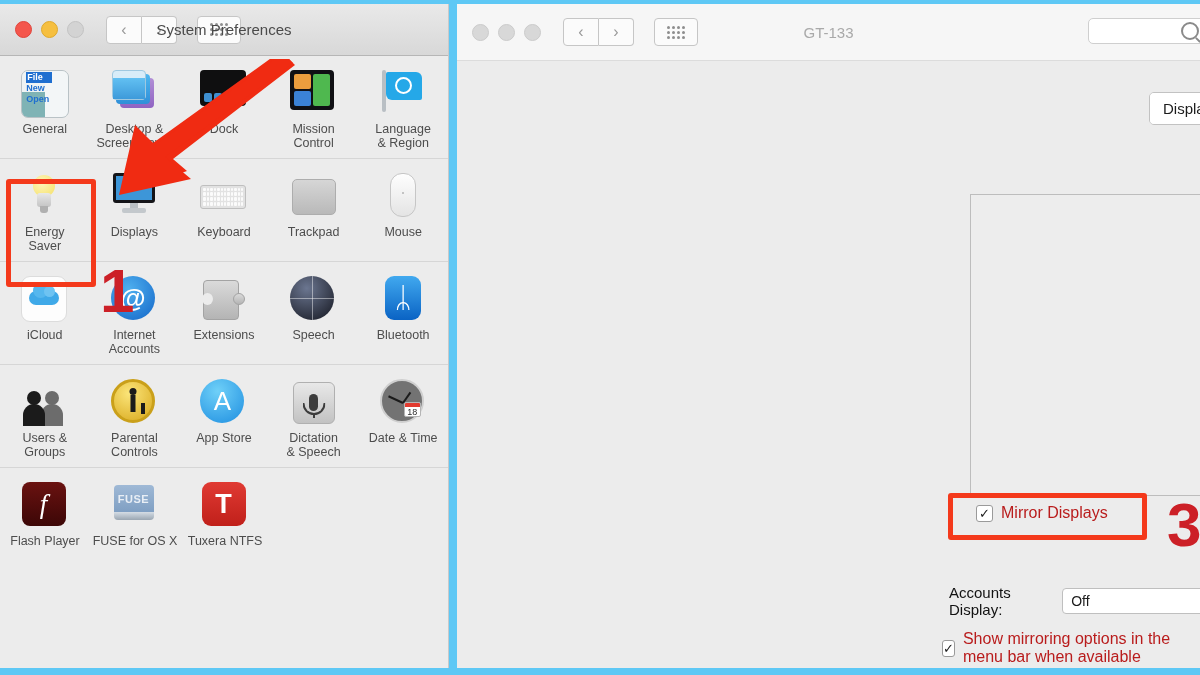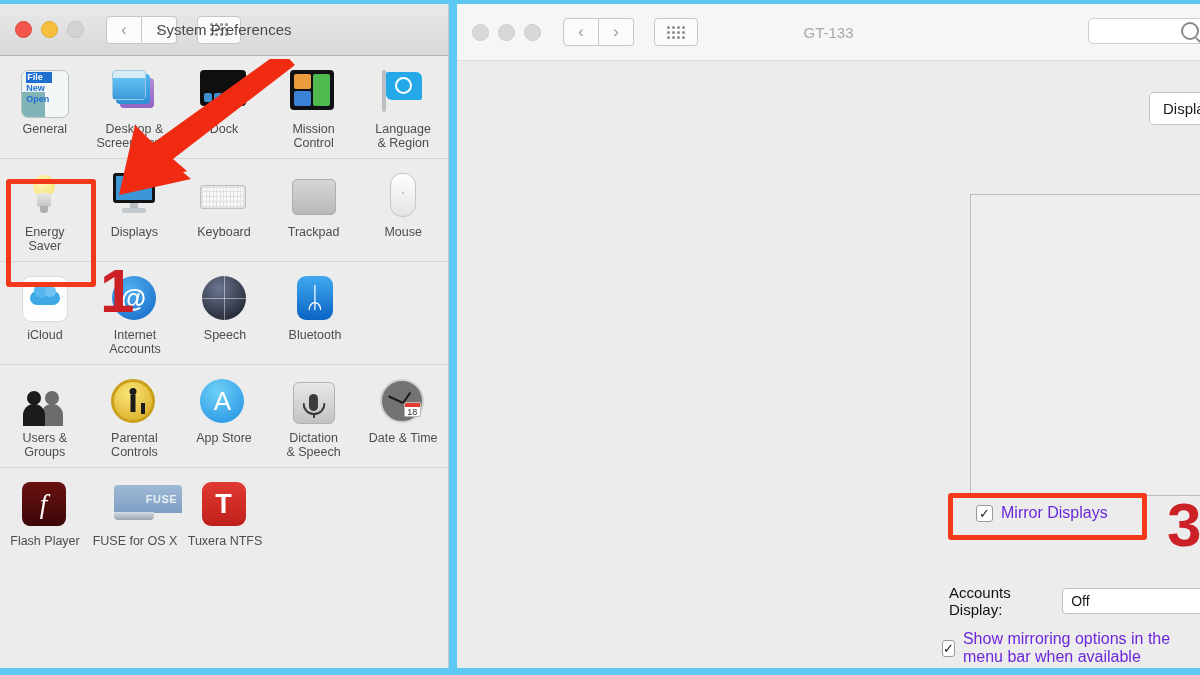--- a/index.html
+++ b/index.html
@@ -105,21 +105,21 @@
   }
 
   .mirror-row{
     position:absolute;left:519px;top:500px;display:flex;align-items:center;gap:8px;
   }
   .cbx{
     width:17px;height:17px;background:#fff;border:1px solid #9a9a9a;border-radius:3px;
     display:flex;align-items:center;justify-content:center;
     font-size:13px;color:#1b1b1b;line-height:1;box-sizing:border-box;
   }
-  .cbl{font-size:16px;color:#6d28d9;}
+  .cbl{font-size:16px;color:#b91c1c;}
 
   .airplay-row{
     position:absolute;left:492px;top:580px;display:flex;align-items:center;gap:10px;
   }
   .airplay-label{font-size:15px;color:#121212;}
   .popup{
     width:325px;height:26px;background:#fff;border:1px solid #bfbfbf;border-radius:4px;
     display:flex;align-items:center;padding:0 8px;box-sizing:border-box;
     font-size:14px;color:#1b1b1b;position:relative;
   }
@@ -273,21 +273,21 @@
     line-height:10px;box-sizing:border-box;overflow:hidden;}
   .ic-datetime .cal i{display:block;height:4px;background:#e23b30;}
 
   .ic-flash{width:44px;height:44px;border-radius:8px;
     background:linear-gradient(#6a1210,#3c0707);display:flex;align-items:center;justify-content:center;
     color:#fff;font-size:27px;font-style:italic;font-family:"Liberation Serif",serif;line-height:1;}
 
   .ic-fuse{width:44px;height:40px;position:relative;}
   .ic-fuse .dr{position:absolute;left:2px;top:3px;width:40px;height:28px;border-radius:4px 4px 0 0;
     background:linear-gradient(#9fb9d6,#7e9ec2);display:flex;align-items:center;justify-content:center;
-    color:#e8eef5;font-size:11px;font-weight:bold;letter-spacing:.5px;padding-left:28px;}
+    color:#e8eef5;font-size:11px;font-weight:bold;letter-spacing:.5px;}
   .ic-fuse .bs{position:absolute;left:2px;top:30px;width:40px;height:8px;border-radius:0 0 4px 4px;
     background:linear-gradient(#d5dde5,#9aa6b2);}
 
   .ic-tuxera{width:44px;height:44px;border-radius:9px;
     background:linear-gradient(#e03a33,#c0201a);display:flex;align-items:center;justify-content:center;
     color:#fff;font-size:27px;font-weight:bold;line-height:1;}
 </style>
 </head>
 <body>
 
@@ -491,20 +491,30 @@
               </div>
           </div>
           <div class="plabel">iCloud</div>
         </div>
         <div class="prefitem">
           <div class="ico">
             <div class="ic-internet">@</div>
           </div>
           <div class="plabel" style="white-space:pre-line">Internet
 Accounts</div>
+        </div>
+        <div class="prefitem">
+          <div class="ico" style="display:flex;align-items:center;justify-content:center;">
+            <div class="ic-ext">
+                <div class="pz"></div>
+                <div class="notch"></div>
+                <div class="knob"></div>
+              </div>
+          </div>
+          <div class="plabel">Extensions</div>
         </div>
         <div class="prefitem">
           <div class="ico">
             <div class="ic-network"></div>
           </div>
           <div class="plabel">Speech</div>
         </div>
         <div class="prefitem">
           <div class="ico" style="display:flex;justify-content:center;">
             <div class="ic-bluetooth">ᛦ</div>

